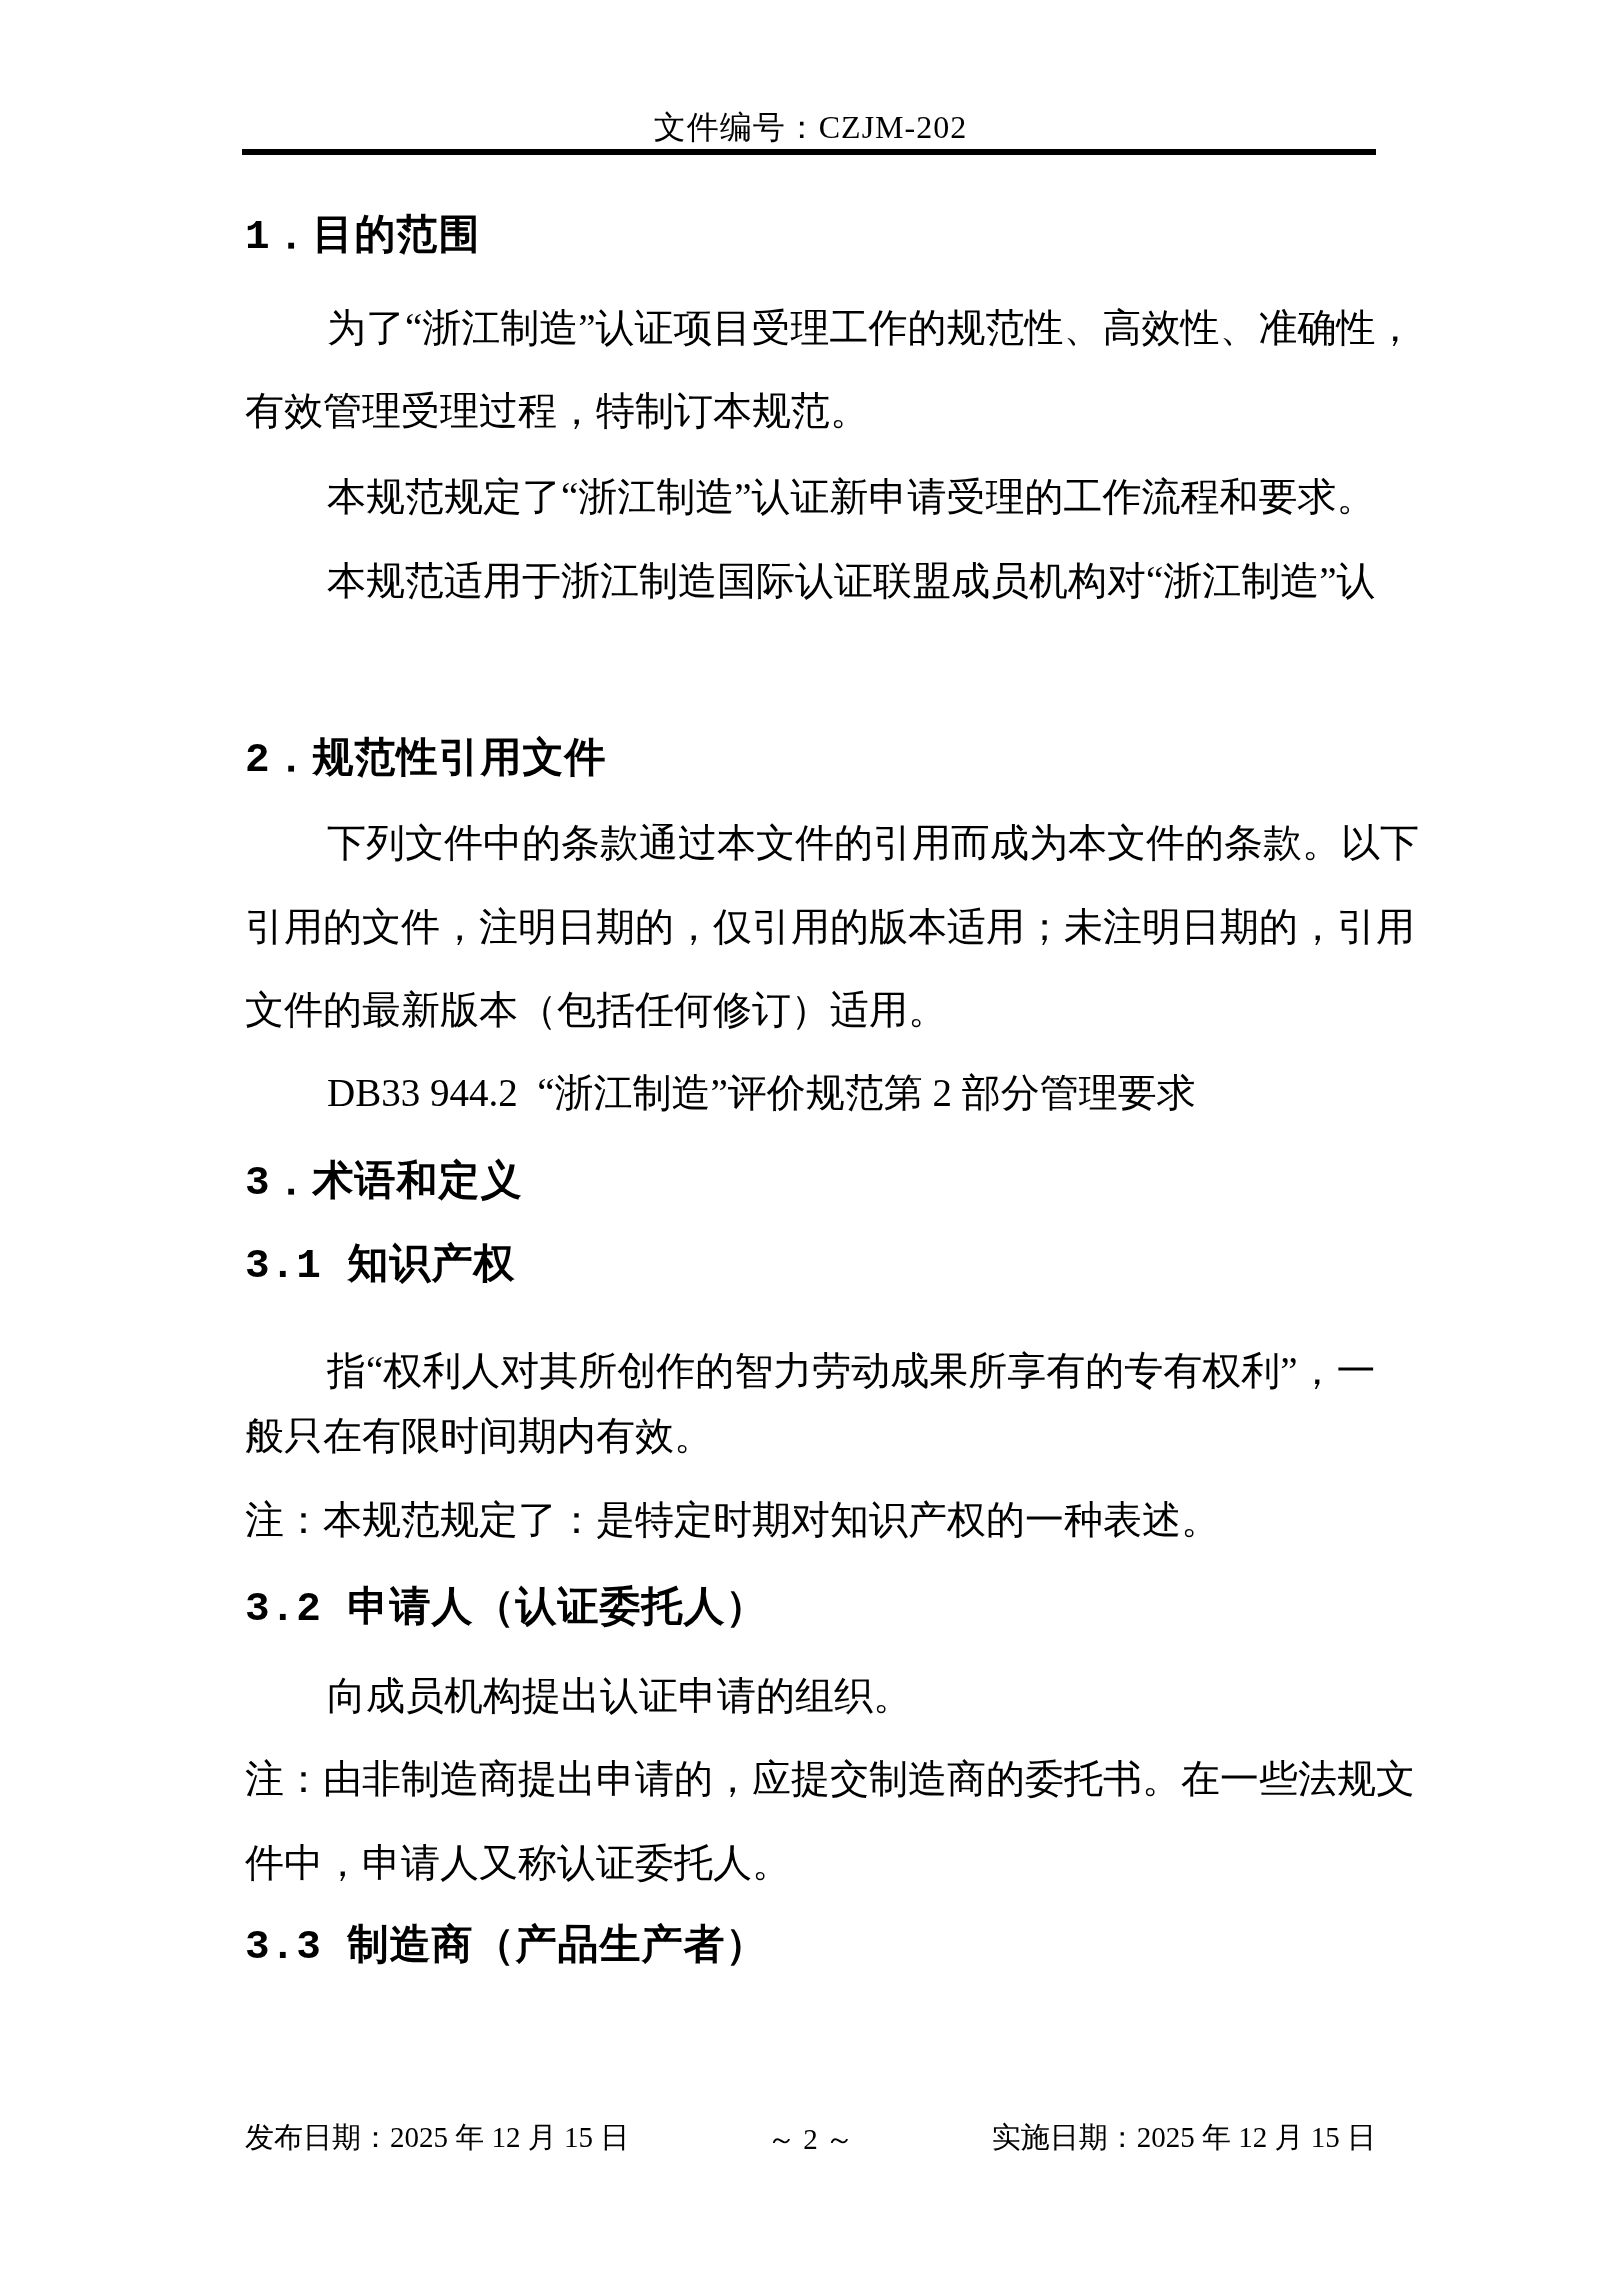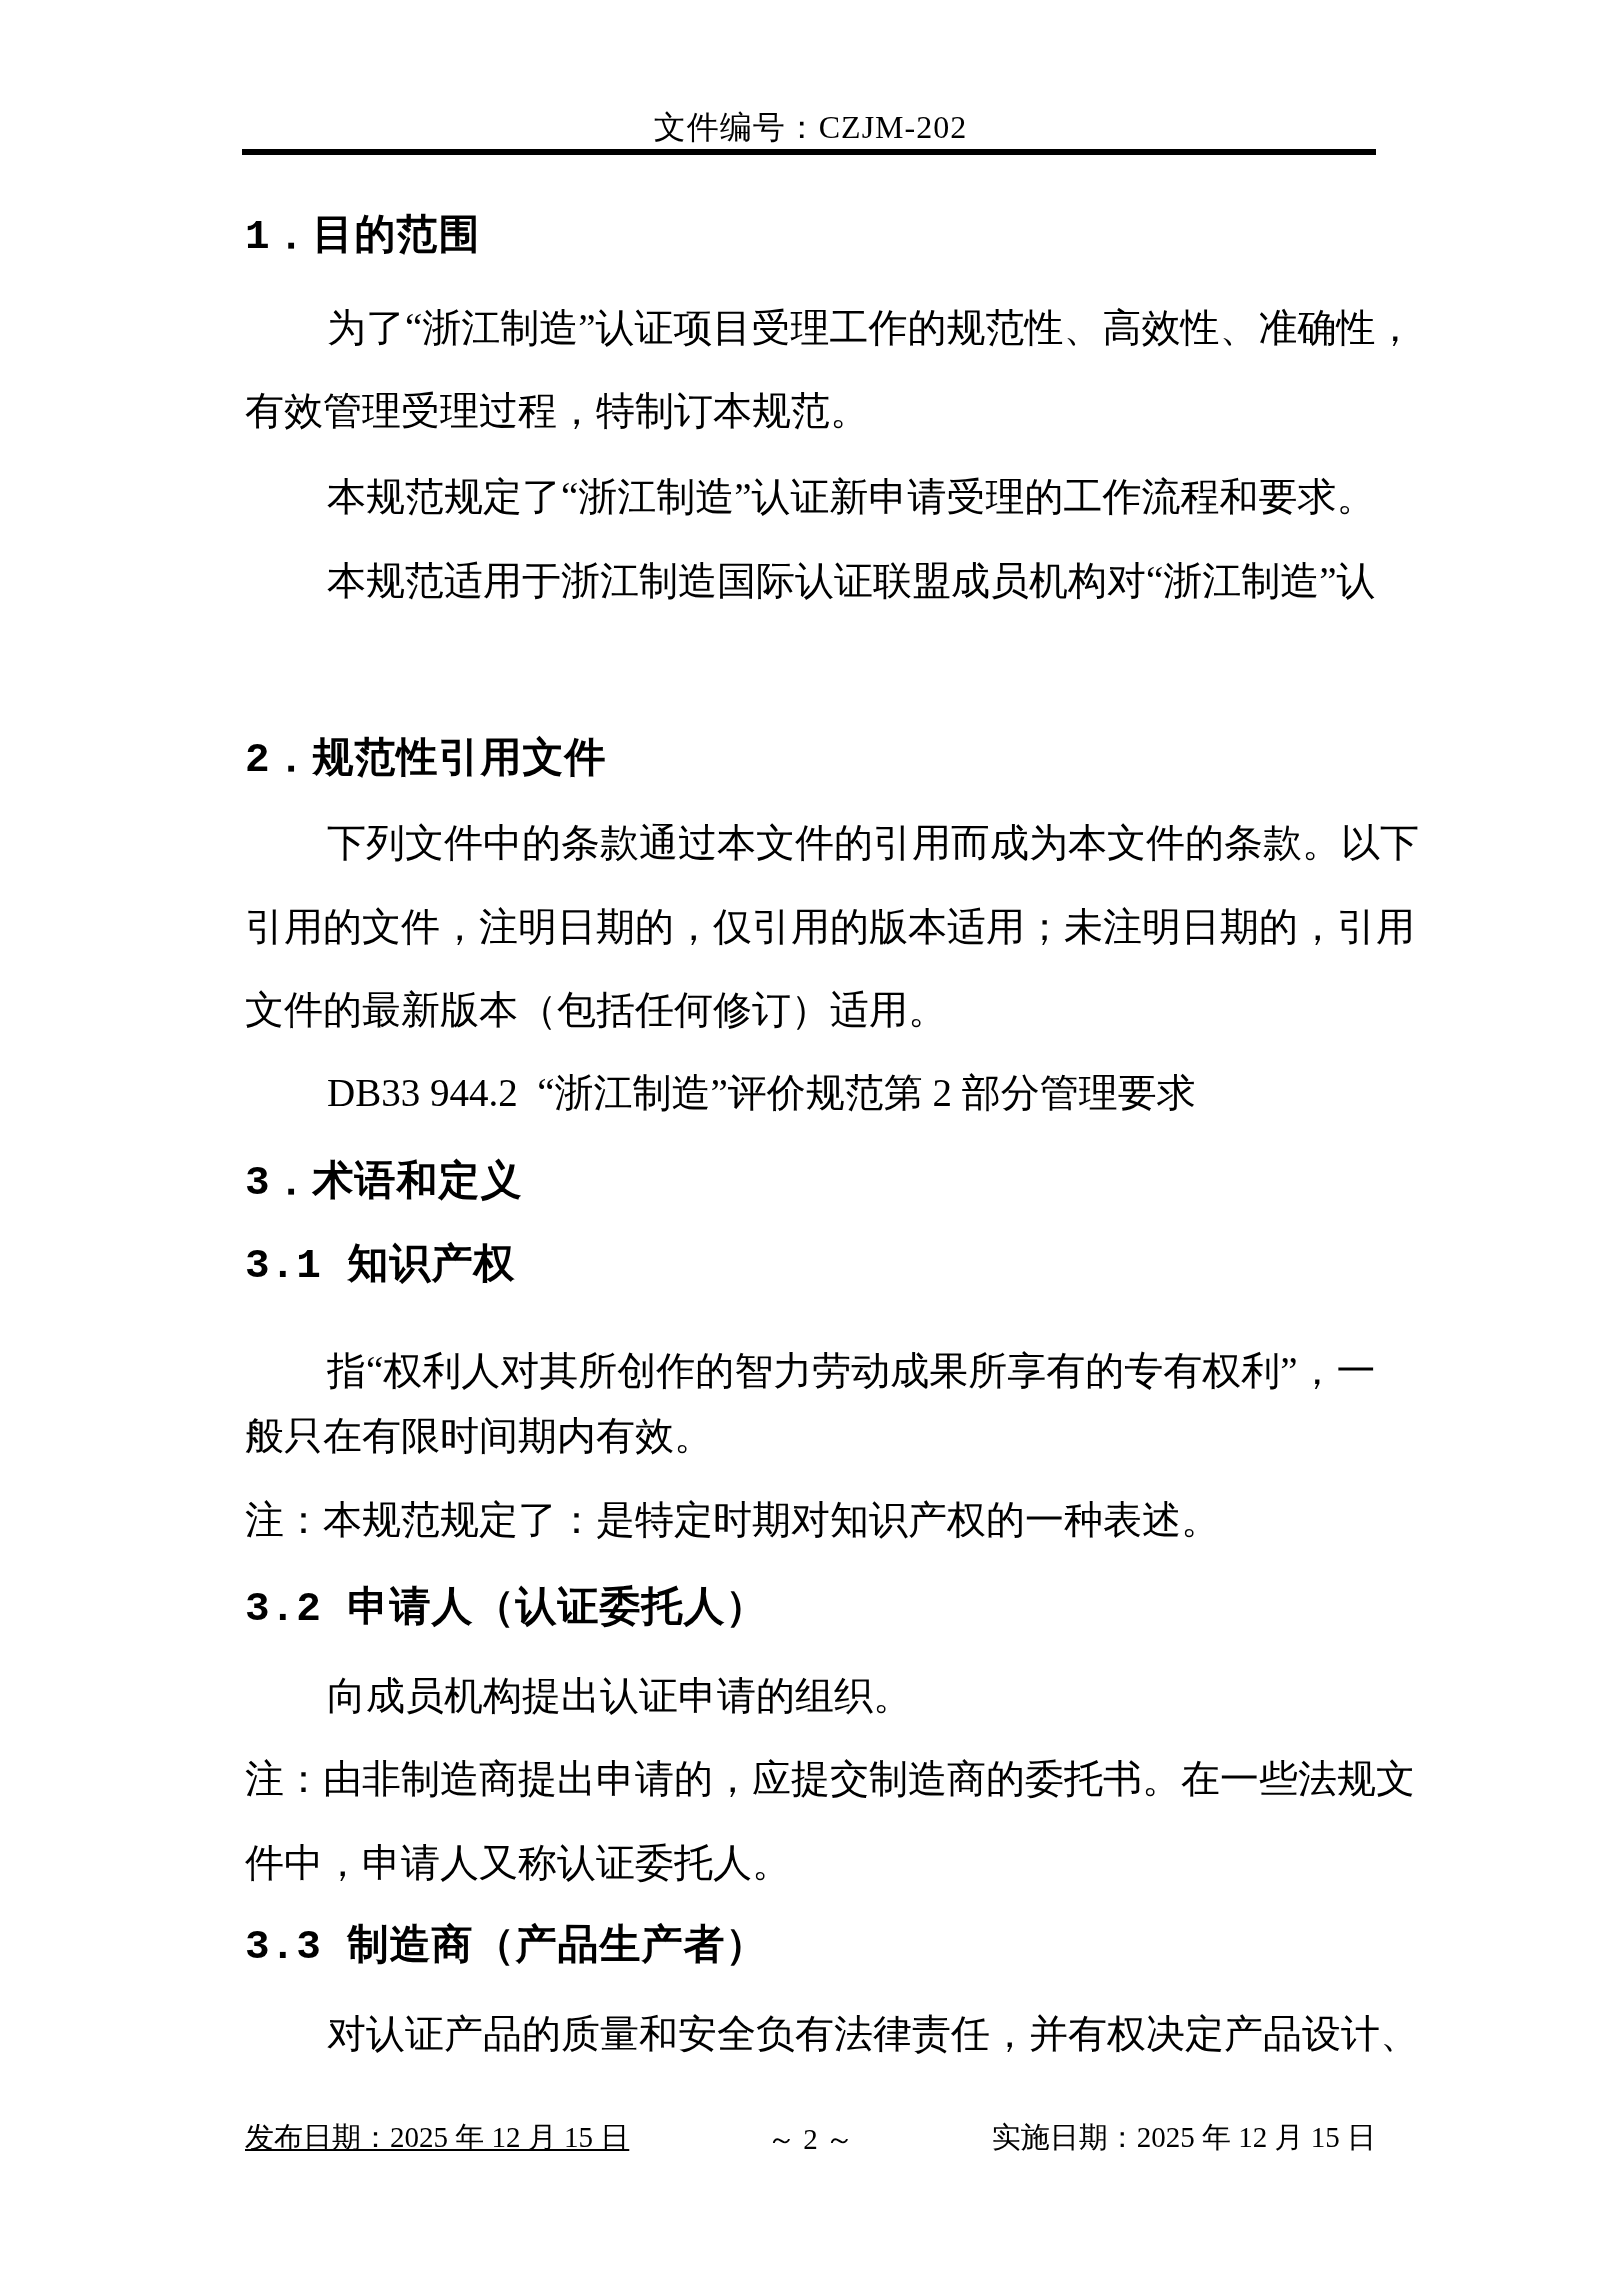--- a/index.html
+++ b/index.html
@@ -45,21 +45,21 @@
     font-weight: bold;
     font-size: 41px;
     letter-spacing: 1px;
   }
   .footer-item {
     position: absolute;
     font-size: 29px;
     line-height: 1;
     white-space: pre;
   }
-  .footer-left  { left: 245px;  top: 2123px; text-decoration: underline; }
+  .footer-left  { left: 245px;  top: 2123px; }
   .footer-center{ left: 0; width: 100%; text-align: center; top: 2125px; }
   .footer-right { right: 245px; top: 2123px; text-align: right; }
 </style>
 </head>
 <body>
 
 <div class="page">
 
   <div class="doc-header">文件编号：CZJM-202</div>
   <div class="header-rule"></div>
@@ -81,20 +81,19 @@
   <div class="line indent" style="top:1349px">指“权利人对其所创作的智力劳动成果所享有的专有权利”，一</div>
   <div class="line" style="top:1414px">般只在有限时间期内有效。</div>
   <div class="line" style="top:1498px">注：本规范规定了：是特定时期对知识产权的一种表述。</div>
 
   <div class="line heading" style="top:1586px">3.2 申请人（认证委托人）</div>
   <div class="line indent" style="top:1674px">向成员机构提出认证申请的组织。</div>
   <div class="line" style="top:1757px">注：由非制造商提出申请的，应提交制造商的委托书。在一些法规文</div>
   <div class="line" style="top:1841px">件中，申请人又称认证委托人。</div>
 
   <div class="line heading" style="top:1924px">3.3 制造商（产品生产者）</div>
-  <div class="line indent" style="top:2012px">对认证产品的质量和安全负有法律责任，并有权决定产品设计、</div>
 
   <div class="footer-item footer-left">发布日期：2025 年 12 月 15 日</div>
   <div class="footer-item footer-center">～ 2 ～</div>
   <div class="footer-item footer-right">实施日期：2025 年 12 月 15 日</div>
 
 </div>
 
 
 </body></html>

